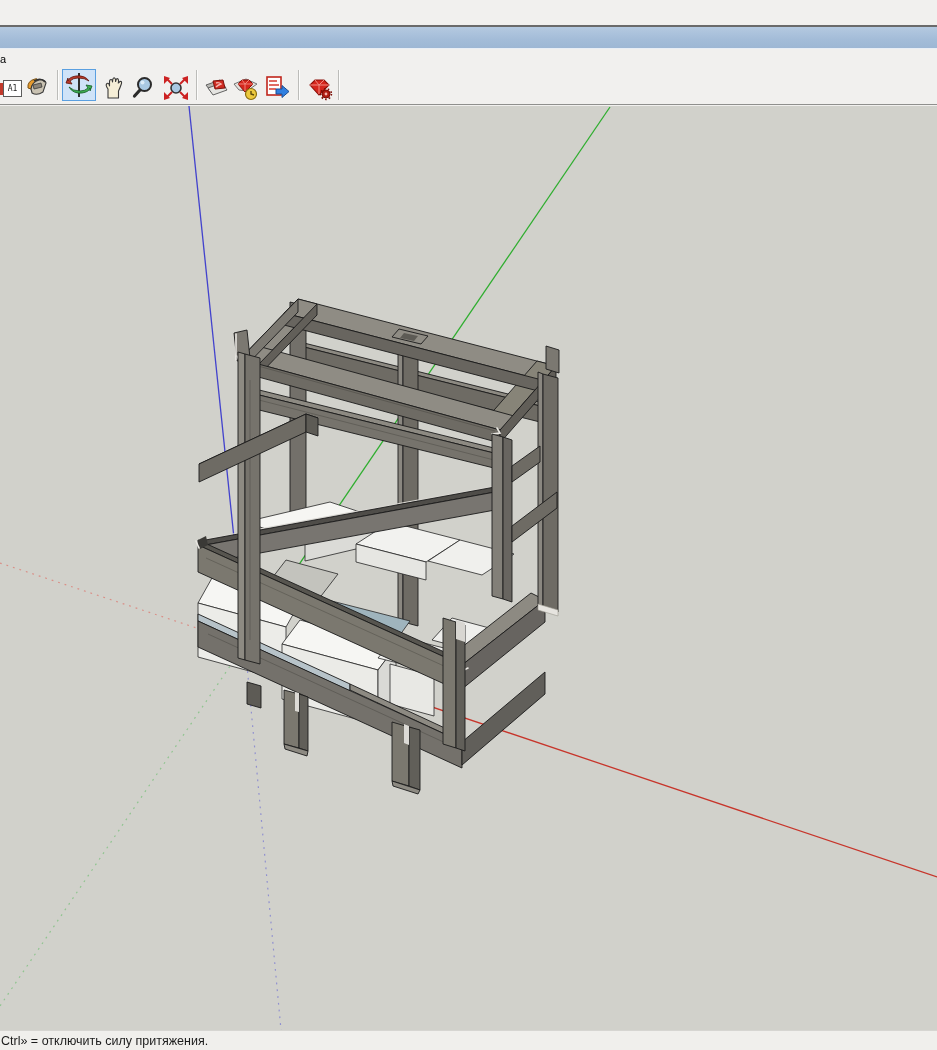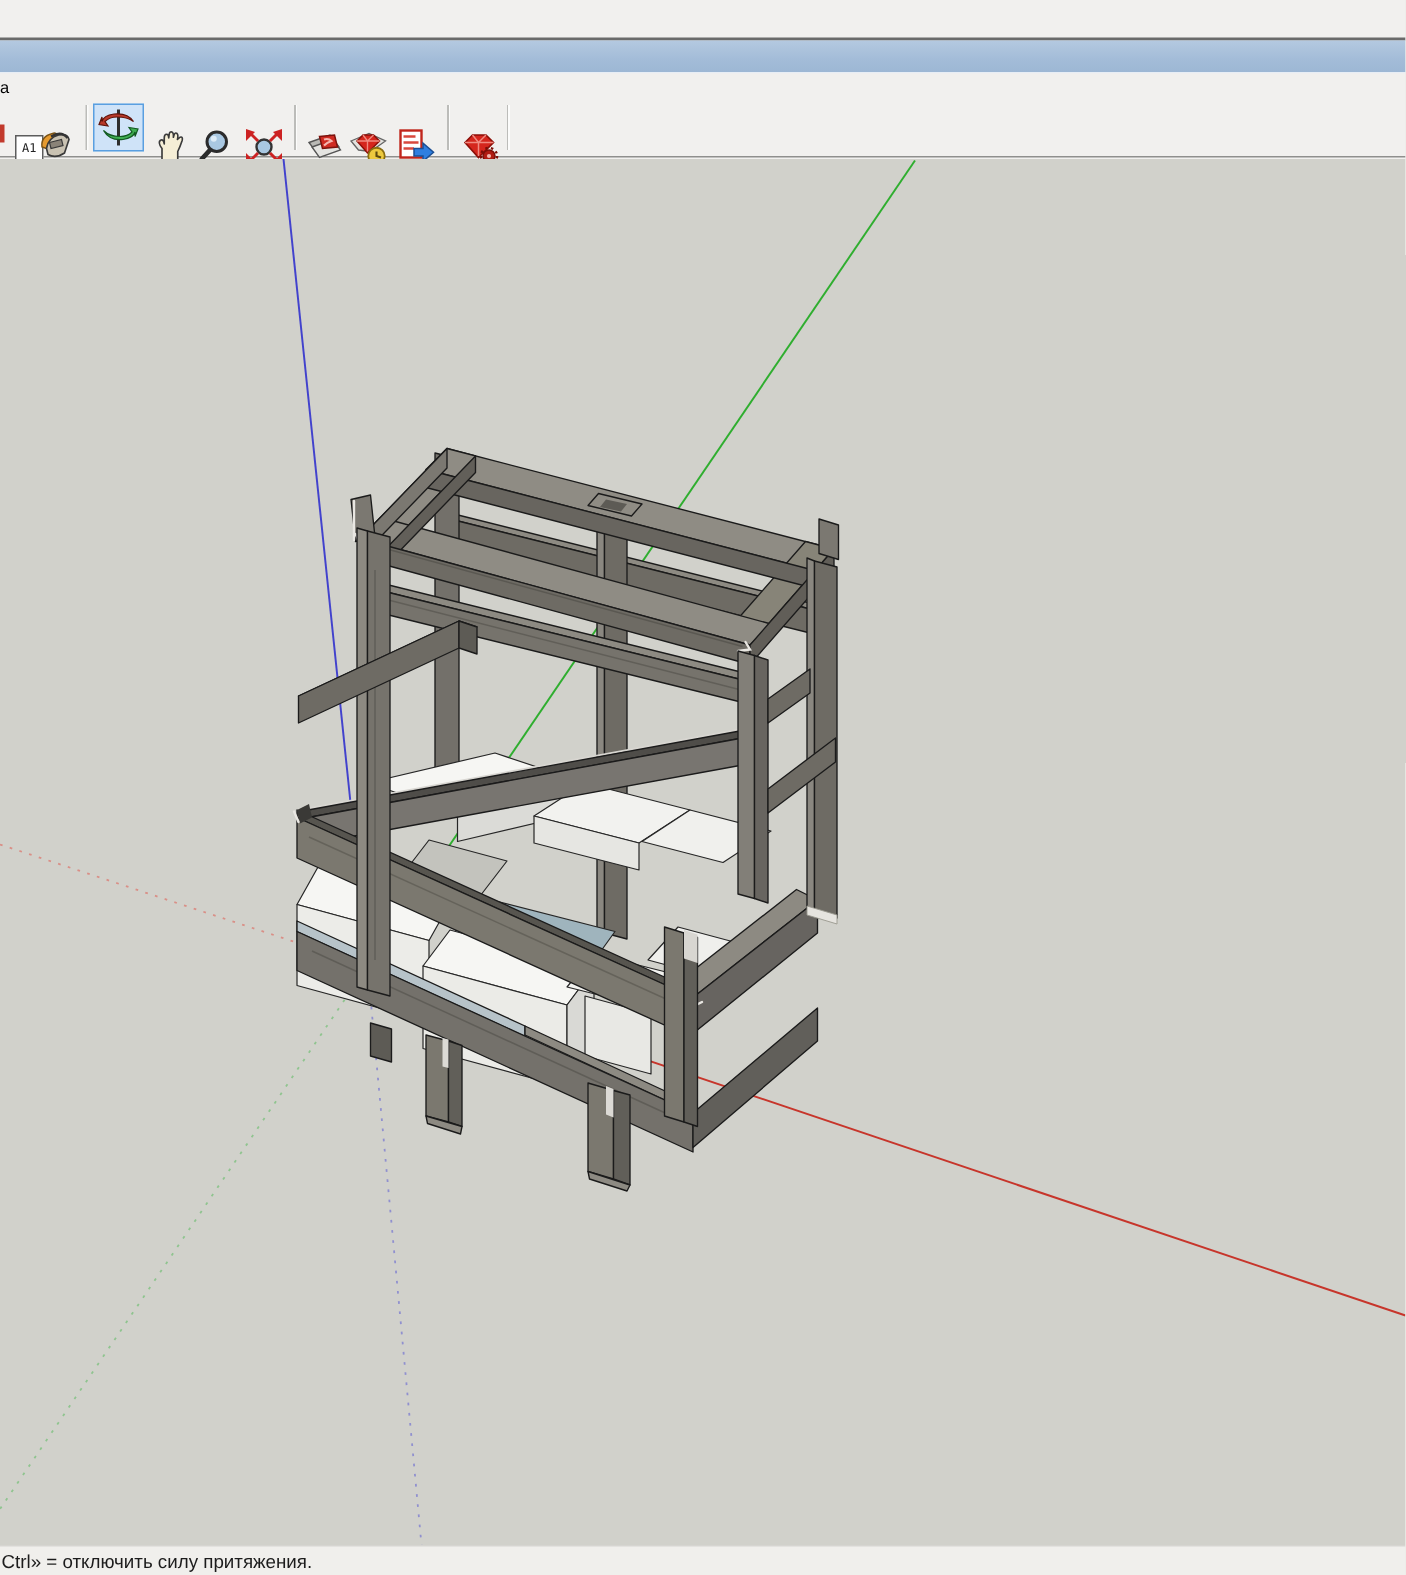--- a/index.html
+++ b/index.html
@@ -10,21 +10,21 @@
   #top-strip{position:absolute;left:0;top:0;width:937px;height:25px;background:#f1f0ee;}
   #dark-divider{position:absolute;left:0;top:25px;width:937px;height:2px;background:#6a6a6a;}
   #title-bar{position:absolute;left:0;top:27px;width:937px;height:21px;
              background:linear-gradient(#b4c9e0,#a3bcd8 60%,#9db7d4);border-bottom:1px solid #e8eef5;}
   #menu-row{position:absolute;left:0;top:49px;width:937px;height:16px;background:#f1f0ee;}
   #menu-overflow{position:absolute;left:0px;top:4px;font-size:11px;color:#000;line-height:12px;}
 
   
   #toolbar{position:absolute;left:0;top:65px;width:937px;height:39px;background:#f1f0ee;
            border-bottom:1px solid #8f8f8d;}
-  .tbtn{position:absolute;top:20px;width:26px;height:26px;display:flex;align-items:center;justify-content:flex-end;}
+  .tbtn{position:absolute;top:10px;width:26px;height:26px;display:flex;align-items:center;justify-content:flex-start;}
   .tsep{position:absolute;top:5px;width:2px;height:30px;
         background:linear-gradient(90deg,#bcbcb9 0 1px,#fcfcfb 1px 2px);}
   #orbit-wrap{position:absolute;left:62px;top:4px;width:34px;height:32px;background:#cfe3f8;
               border:1px solid #5a9fe0;display:flex;align-items:center;justify-content:center;box-sizing:border-box;}
   .icon-a1-box{width:17px;height:15px;background:#fff;border:1px solid #5c5c5c;
                font-family:"DejaVu Sans Mono",monospace;font-size:8px;color:#222;
                display:flex;align-items:center;justify-content:center;}
   #frag-icon{position:absolute;left:0;top:18px;width:3px;height:12px;background:#c23a2c;}
 
   

